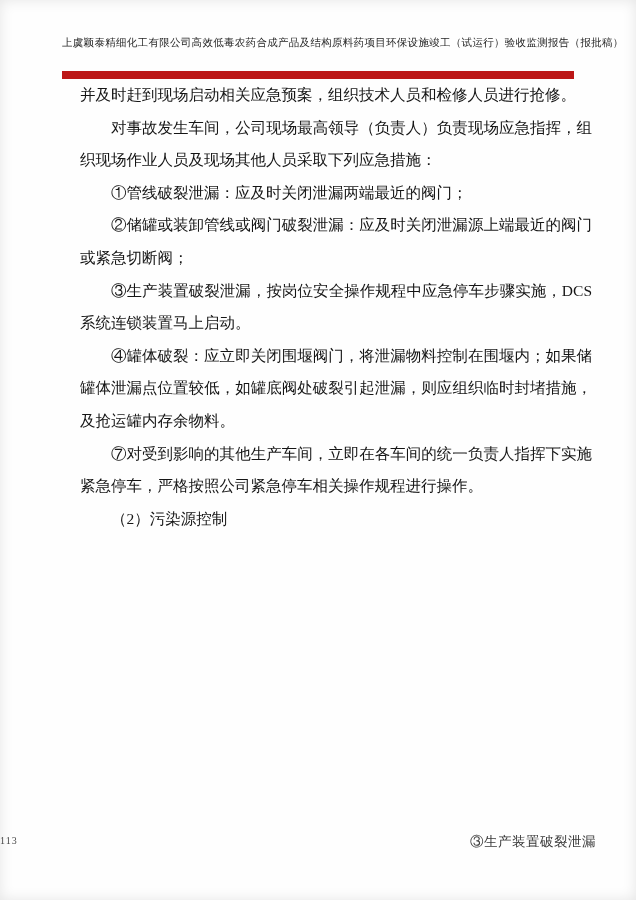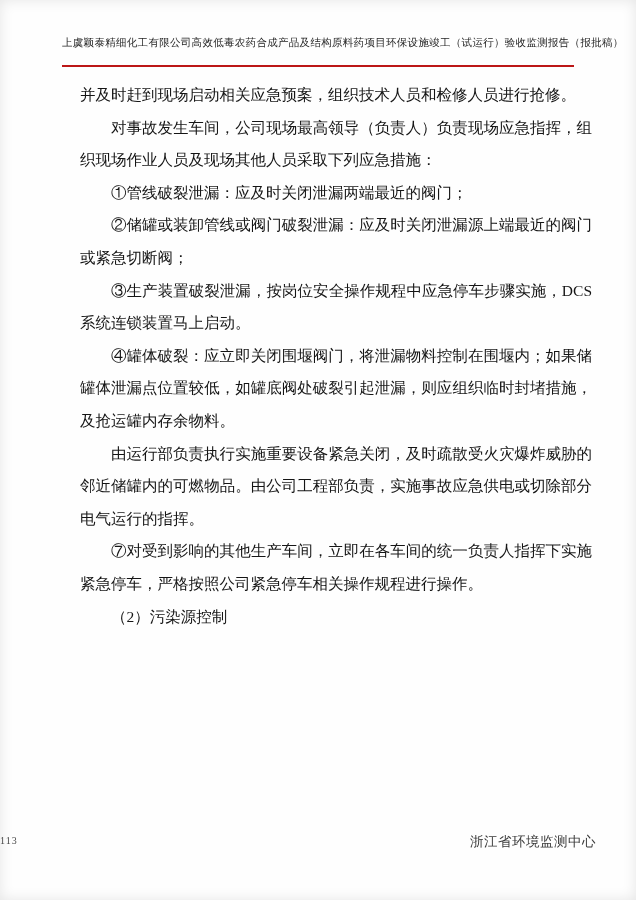--- a/index.html
+++ b/index.html
@@ -23,22 +23,22 @@
     position: absolute;
     inset: 0;
     filter: blur(0.3px) contrast(1.05);
   }
   .header {
     position: absolute;
     top: 36px;
     left: 62px;
     width: 512px;
     text-align: center;
-    border-bottom: 2px solid #b91c1c;
-    padding-bottom: 15px;
+    border-bottom: 8px solid #b91c1c;
+    padding-bottom: 21px;
   }
   .header-title {
     font-size: 10.5px;
     letter-spacing: 0.3px;
     color: #2a2a2a;
     white-space: nowrap;
   }
   .body-text {
     position: absolute;
     top: 79px;
@@ -86,23 +86,22 @@
     </div>
 
     <div class="body-text">
 
     <p class="para no-indent">并及时赶到现场启动相关应急预案，组织技术人员和检修人员进行抢修。</p>
         <p class="para">对事故发生车间，公司现场最高领导（负责人）负责现场应急指挥，组织现场作业人员及现场其他人员采取下列应急措施：</p>
         <p class="para">①管线破裂泄漏：应及时关闭泄漏两端最近的阀门；</p>
         <p class="para">②储罐或装卸管线或阀门破裂泄漏：应及时关闭泄漏源上端最近的阀门或紧急切断阀；</p>
         <p class="para">③生产装置破裂泄漏，按岗位安全操作规程中应急停车步骤实施，DCS系统连锁装置马上启动。</p>
         <p class="para">④罐体破裂：应立即关闭围堰阀门，将泄漏物料控制在围堰内；如果储罐体泄漏点位置较低，如罐底阀处破裂引起泄漏，则应组织临时封堵措施，及抢运罐内存余物料。</p>
-        <p class="para">由运行部负责执行实施重要设备紧急关闭，及时疏散受火灾爆炸威胁的邻近储罐内的可燃物品。由公司工程部负责，实施事故应急供电或切除部分电气运行的指挥。</p>
         <p class="para">⑦对受到影响的其他生产车间，立即在各车间的统一负责人指挥下实施紧急停车，严格按照公司紧急停车相关操作规程进行操作。</p>
         <p class="para">（2）污染源控制</p>
       </div>
 
     <div class="page-number">113</div>
 
-    <div class="stamp">浙江省环境监测中心</div>
+    <div class="stamp">③生产装置破裂泄漏</div>
 
   </div>
 </div>
 
 </body></html>

